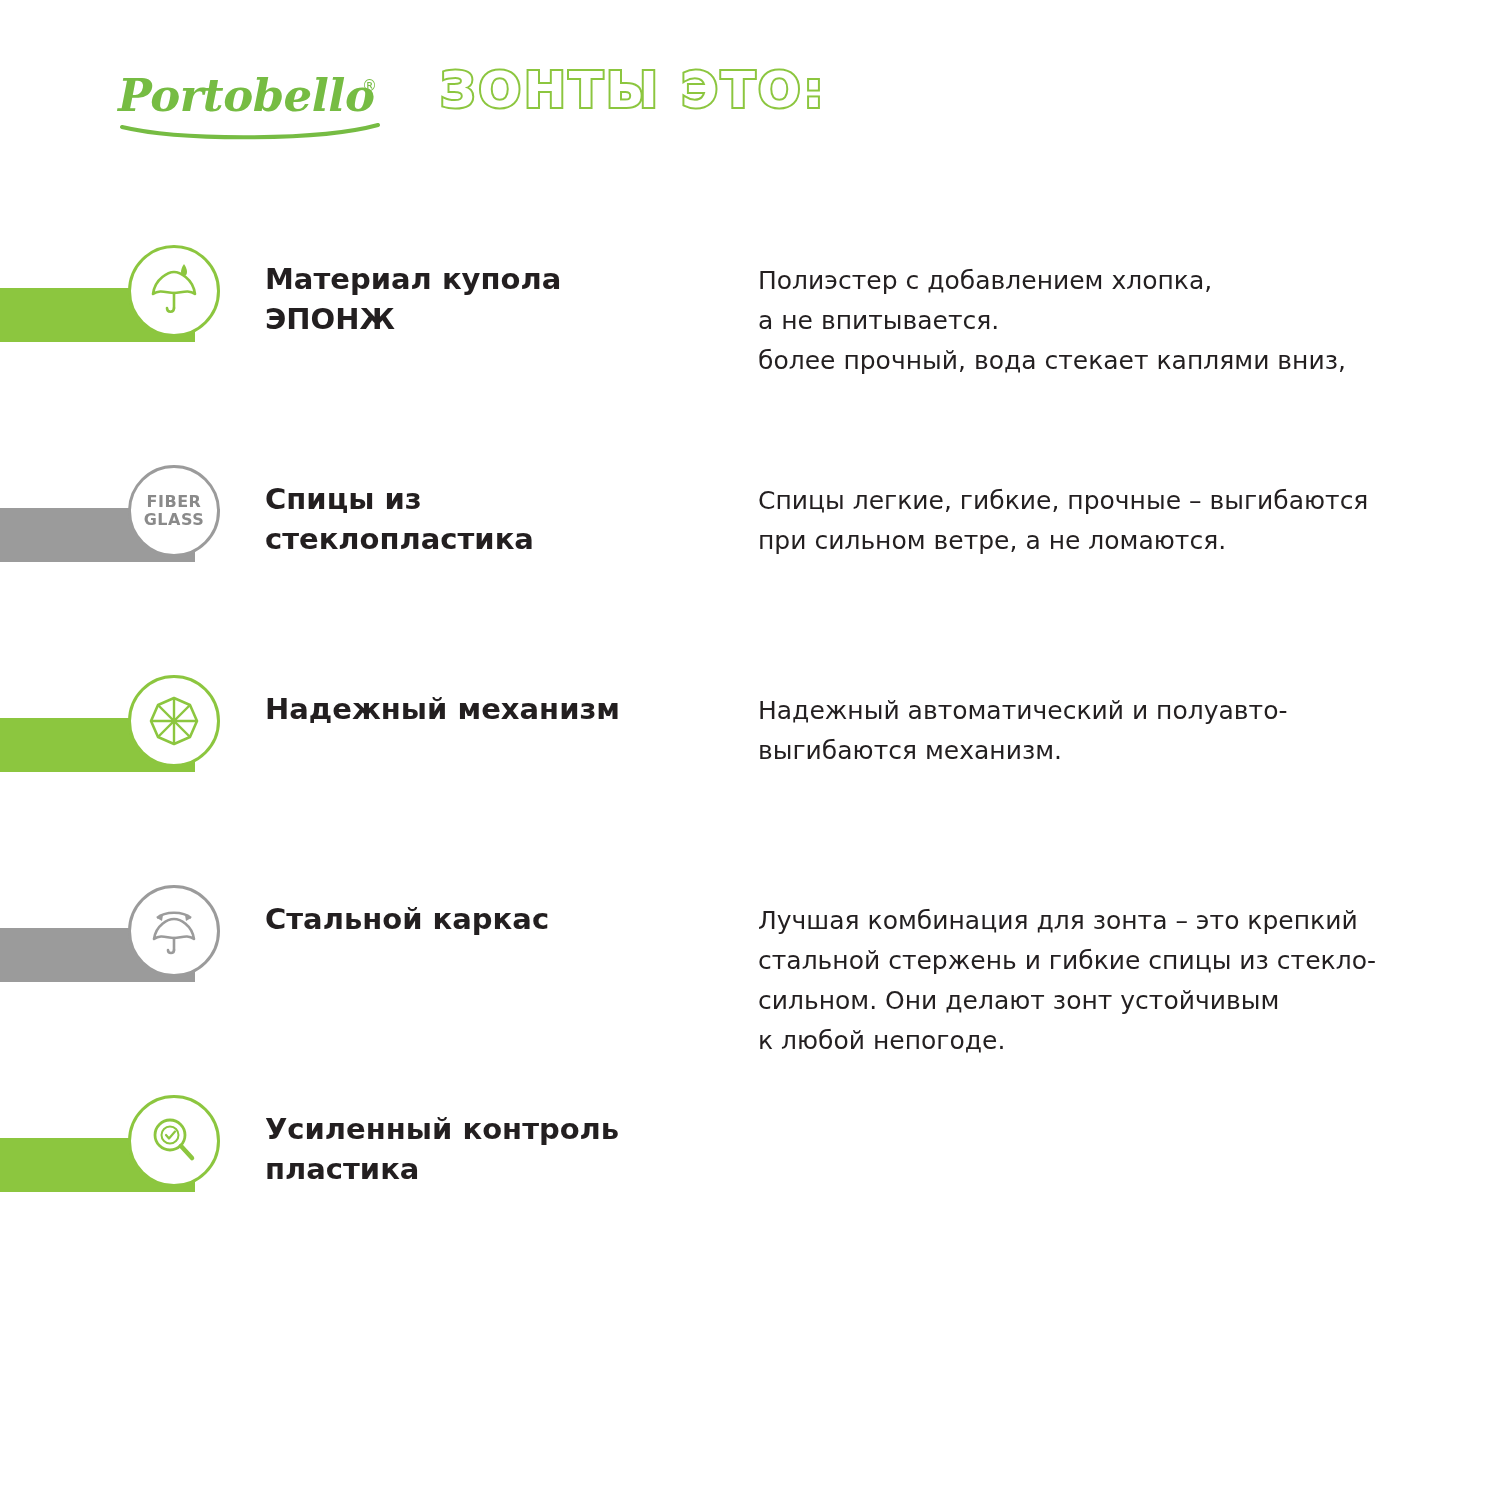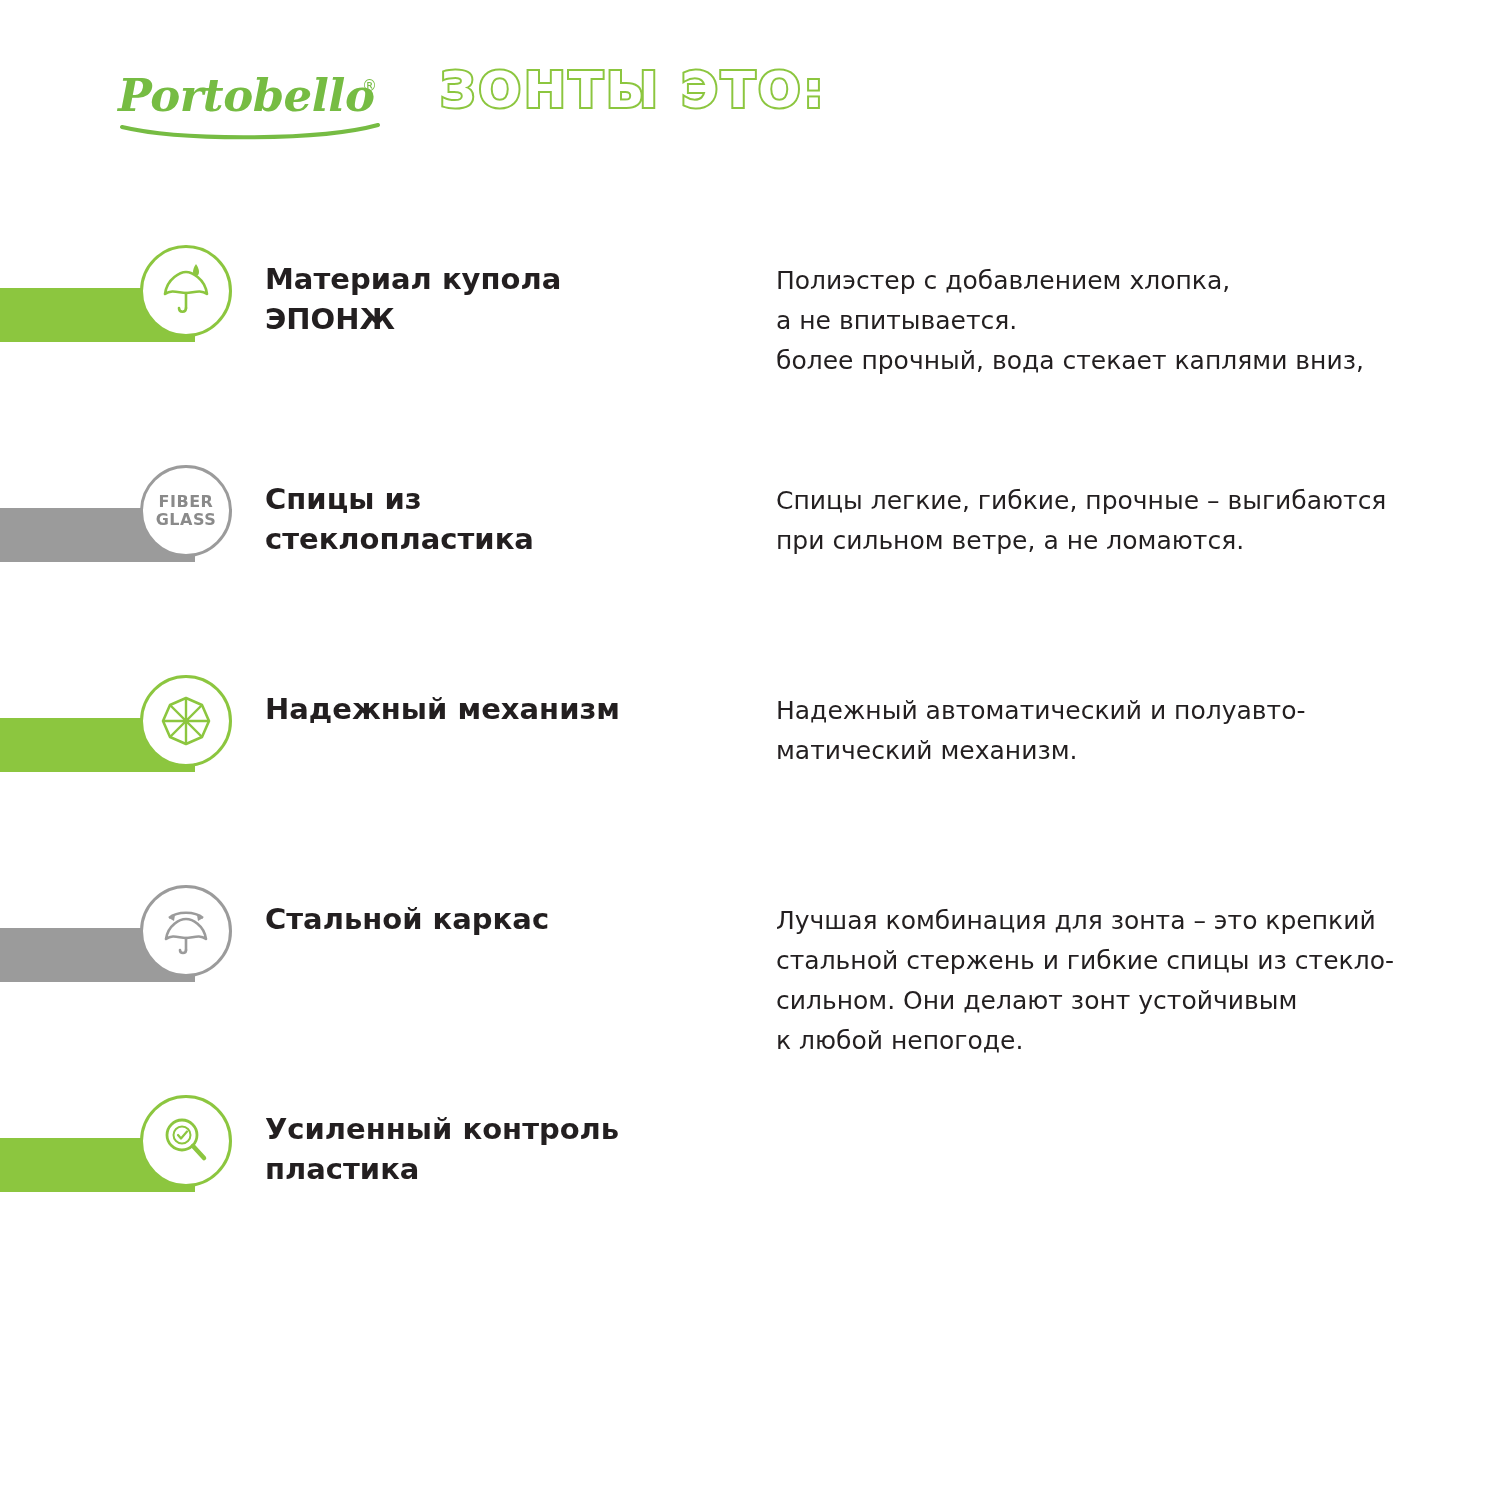--- a/index.html
+++ b/index.html
@@ -84,21 +84,21 @@
     left: 0;
     height: 54px;
     width: 195px;
     top: 43px;
   }
   .bar.green { background: #8cc63f; }
   .bar.grey  { background: #9b9b9b; }
 
   .badge {
     position: absolute;
-    left: 140px;
+    left: 128px;
     top: 0;
     width: 92px;
     height: 92px;
     border-radius: 50%;
     background: #ffffff;
     box-sizing: border-box;
     display: flex;
     align-items: center;
     justify-content: center;
   }
@@ -122,21 +122,21 @@
     top: 14px;
     width: 470px;
     font-family: "DejaVu Sans", "Liberation Sans", sans-serif;
     font-weight: bold;
     font-size: 29px;
     line-height: 40px;
     color: #231f20;
   }
   .row-desc {
     position: absolute;
-    left: 776px;
+    left: 758px;
     top: 16px;
     width: 700px;
     font-family: "DejaVu Sans", "Liberation Sans", sans-serif;
     font-size: 25px;
     line-height: 40px;
     color: #231f20;
   }
   .row-desc div { white-space: nowrap; }
 </style>
 </head>
@@ -202,21 +202,21 @@
       <line x1="15" y1="15" x2="47" y2="47" stroke="#8cc63f" stroke-width="2.4"></line>
       <line x1="47" y1="15" x2="15" y2="47" stroke="#8cc63f" stroke-width="2.4"></line>
       <circle cx="31" cy="31" r="3" fill="#8cc63f"></circle>
     </svg>
   </div>
   <div class="row-title">
     <div>Надежный механизм</div>
   </div>
   <div class="row-desc">
     <div>Надежный автоматический и полуавто-</div>
-    <div>матический механизм.</div>
+    <div>выгибаются механизм.</div>
   </div>
 </div>
 
 <div class="row" style="top:885px;">
   <div class="bar grey"></div>
   <div class="badge grey">
     <svg width="62" height="62" viewBox="0 0 62 62">
       <path d="M11 39 C 13 25, 25 19, 31 19 C 37 19, 49 25, 51 39 C 44 34, 38 38, 31 38 C 24 38, 18 34, 11 39 Z" fill="none" stroke="#9b9b9b" stroke-width="2.6" stroke-linejoin="round"></path>
       <line x1="31" y1="38" x2="31" y2="50" stroke="#9b9b9b" stroke-width="2.6" stroke-linecap="round"></line>
       <path d="M31 50 C 31 54, 25 54, 25 50" fill="none" stroke="#9b9b9b" stroke-width="2.6" stroke-linecap="round"></path>

